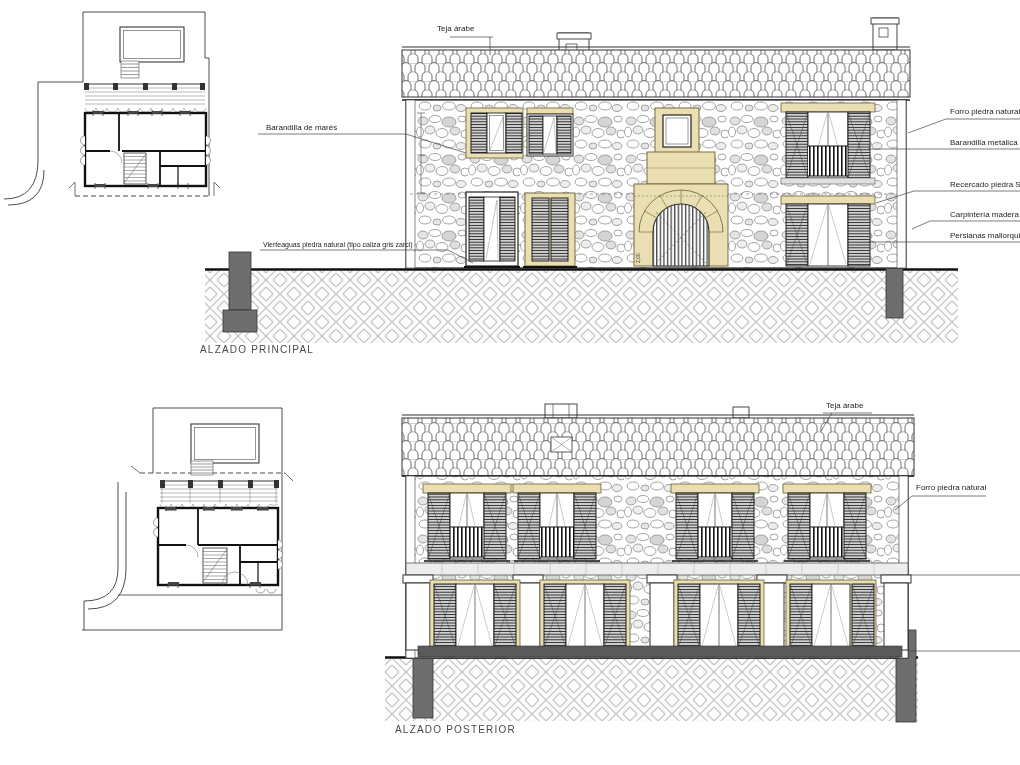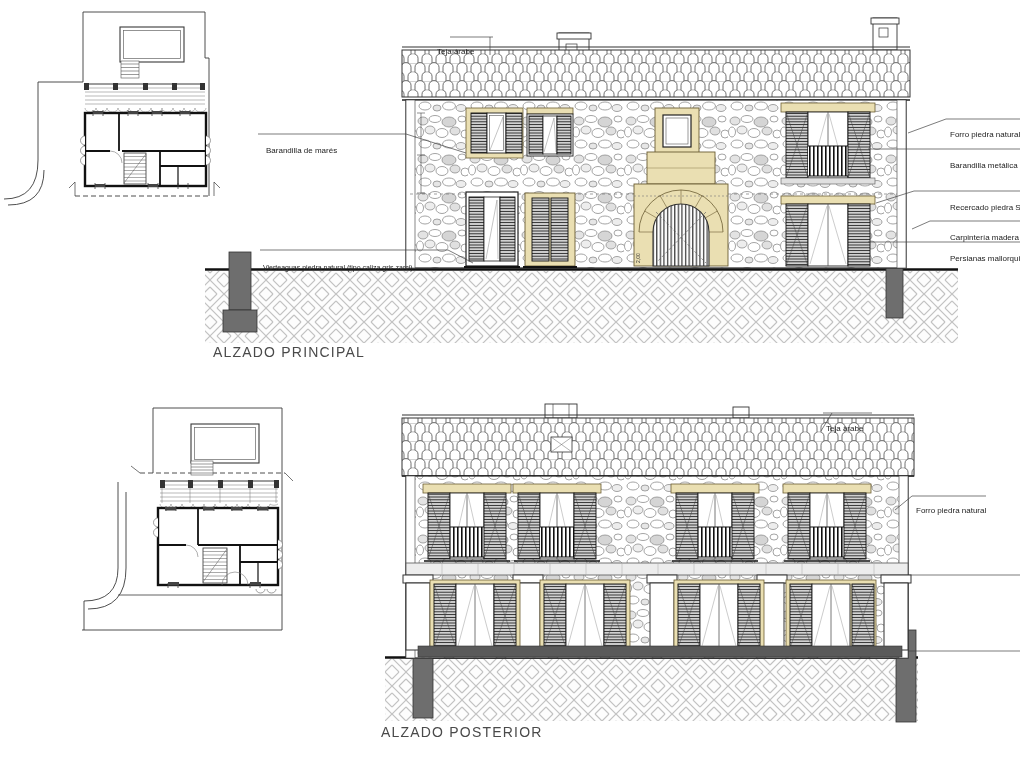--- a/index.html
+++ b/index.html
@@ -1,21 +1,21 @@
 <!DOCTYPE html>
 <html><head>
 <meta charset="utf-8">
 <style>
   html,body{margin:0;padding:0;background:#fff;}
   .stage{position:relative;width:1020px;height:765px;overflow:hidden;background:#fff;
          font-family:"Liberation Sans",sans-serif;}
   .stage svg{position:absolute;left:0;top:0;}
-  .lbl{position:absolute;font-size:8px;color:#222;white-space:nowrap;line-height:10px;margin-top:23px;}
+  .lbl{position:absolute;font-size:8px;color:#222;white-space:nowrap;line-height:10px;}
   .lbl.small{font-size:7px;}
-  .title{position:absolute;font-size:14px;color:#4a4a4a;letter-spacing:1.2px;white-space:nowrap;margin-left:13px;}
+  .title{position:absolute;font-size:10px;color:#4a4a4a;letter-spacing:1.2px;white-space:nowrap;}
 </style>
 </head>
 <body>
 
 <div class="stage">
 
 <svg width="1020" height="765" viewBox="0 0 1020 765">
   <defs>
     <pattern id="tiles" width="14" height="18" patternUnits="userSpaceOnUse">
       <rect width="14" height="18" fill="#ffffff"></rect>
@@ -451,15 +451,15 @@
 <div class="lbl" style="left:950px;top:210px">Carpintería madera de ir</div>
 
 <div class="lbl" style="left:950px;top:231px">Persianas mallorquinas p</div>
 
 <div class="title" style="left:200px;top:344px">ALZADO PRINCIPAL</div>
 
 <div class="lbl" style="left:826px;top:401px">Teja árabe</div>
 
 <div class="lbl" style="left:916px;top:483px">Forro piedra natural</div>
 
-<div class="title" style="left:368px;top:724px">ALZADO POSTERIOR</div>
+<div class="title" style="left:395px;top:724px">ALZADO POSTERIOR</div>
 
 </div>
 
 </body></html>

